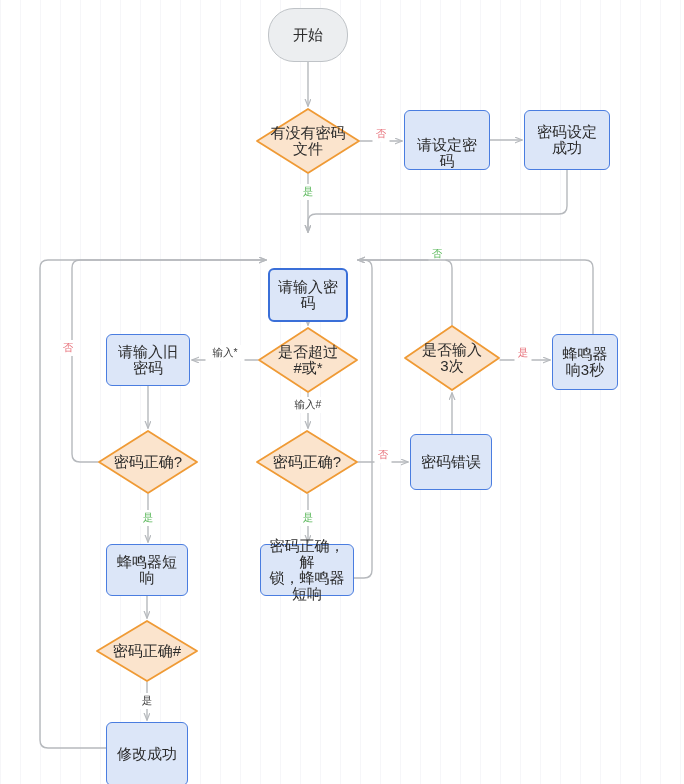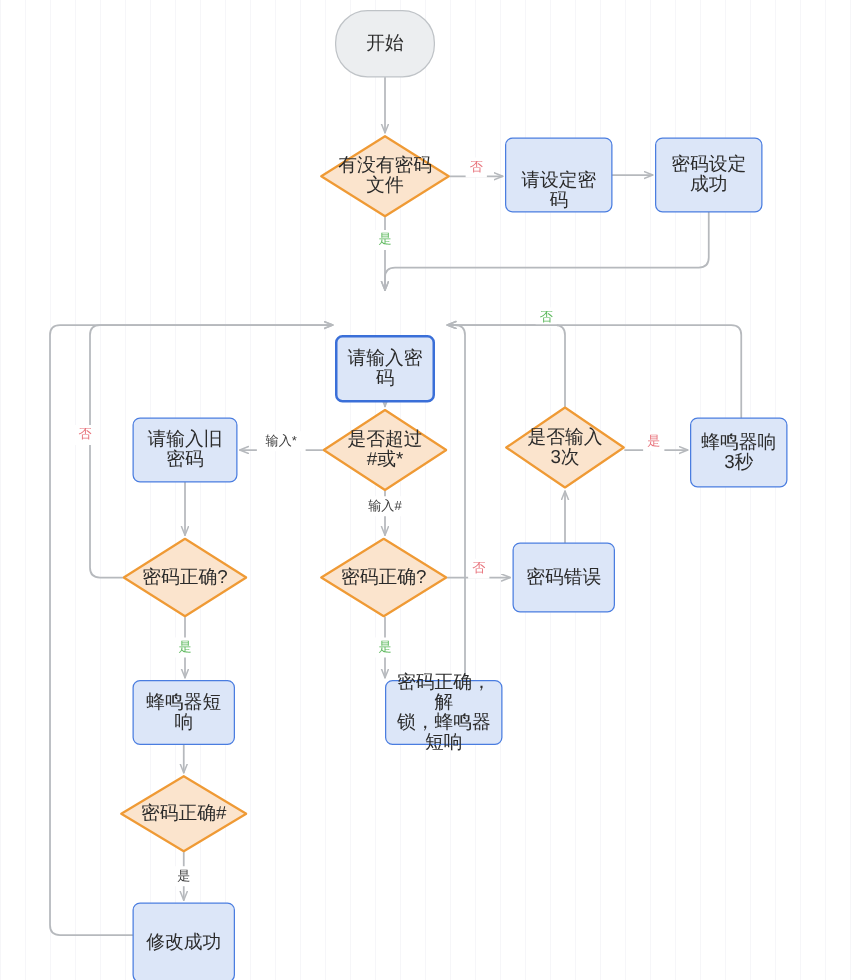--- a/index.html
+++ b/index.html
@@ -140,31 +140,31 @@
       </div>
       <div class="node process" style="left: 106px; top: 722px; width: 82px; height: 64px;">
         <span class="txt">修改成功</span>
       </div>
       <div class="node decision" style="left: 256px; top: 430px; width: 102px; height: 64px;">
         <svg viewBox="0 0 102 64" preserveAspectRatio="none">
           <polygon points="51,1 101,32 51,63 1,32" fill="#fbe4cd" stroke="#ef9a35" stroke-width="1.8" stroke-linejoin="round"></polygon>
         </svg>
         <span class="txt">密码正确?</span>
       </div>
-      <div class="node process" style="left: 260px; top: 544px; width: 94px; height: 52px; margin-left: 48px;">
+      <div class="node process" style="left: 260px; top: 544px; width: 94px; height: 52px;">
         <span class="txt">密码正确，解
 锁，蜂鸣器短响</span>
       </div>
       <div class="node process" style="left: 410px; top: 434px; width: 82px; height: 56px;">
         <span class="txt">密码错误</span>
       </div>
       <div class="node decision" style="left: 404px; top: 325px; width: 96px; height: 66px;">
         <svg viewBox="0 0 96 66" preserveAspectRatio="none">
           <polygon points="48,1 95,33 48,65 1,33" fill="#fbe4cd" stroke="#ef9a35" stroke-width="1.8" stroke-linejoin="round"></polygon>
         </svg>
         <span class="txt">是否输入
 3次</span>
       </div>
-      <div class="node process" style="left: 552px; top: 334px; width: 78px; height: 56px;">
+      <div class="node process" style="left: 552px; top: 334px; width: 66px; height: 56px;">
         <span class="txt">蜂鸣器响3秒</span>
       </div>
     </div>
 </div>
 
 </body></html>

